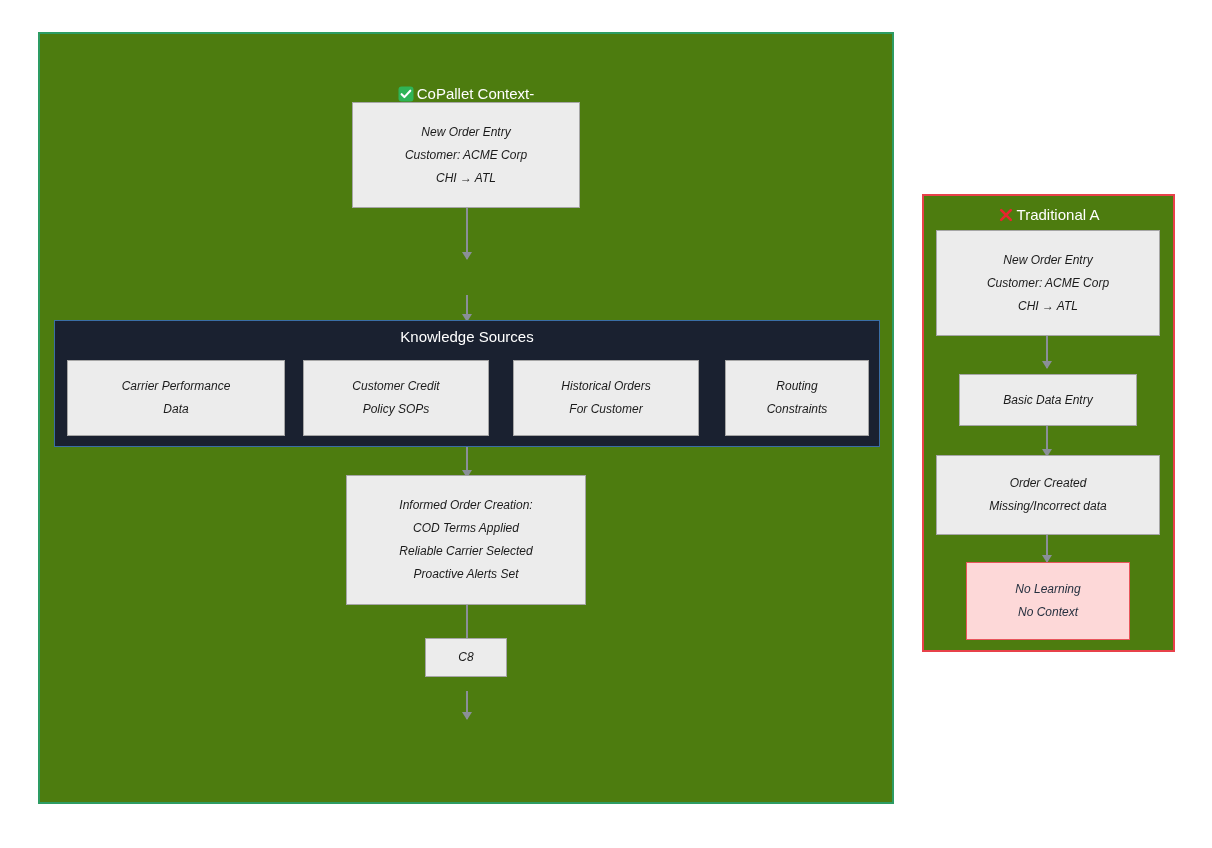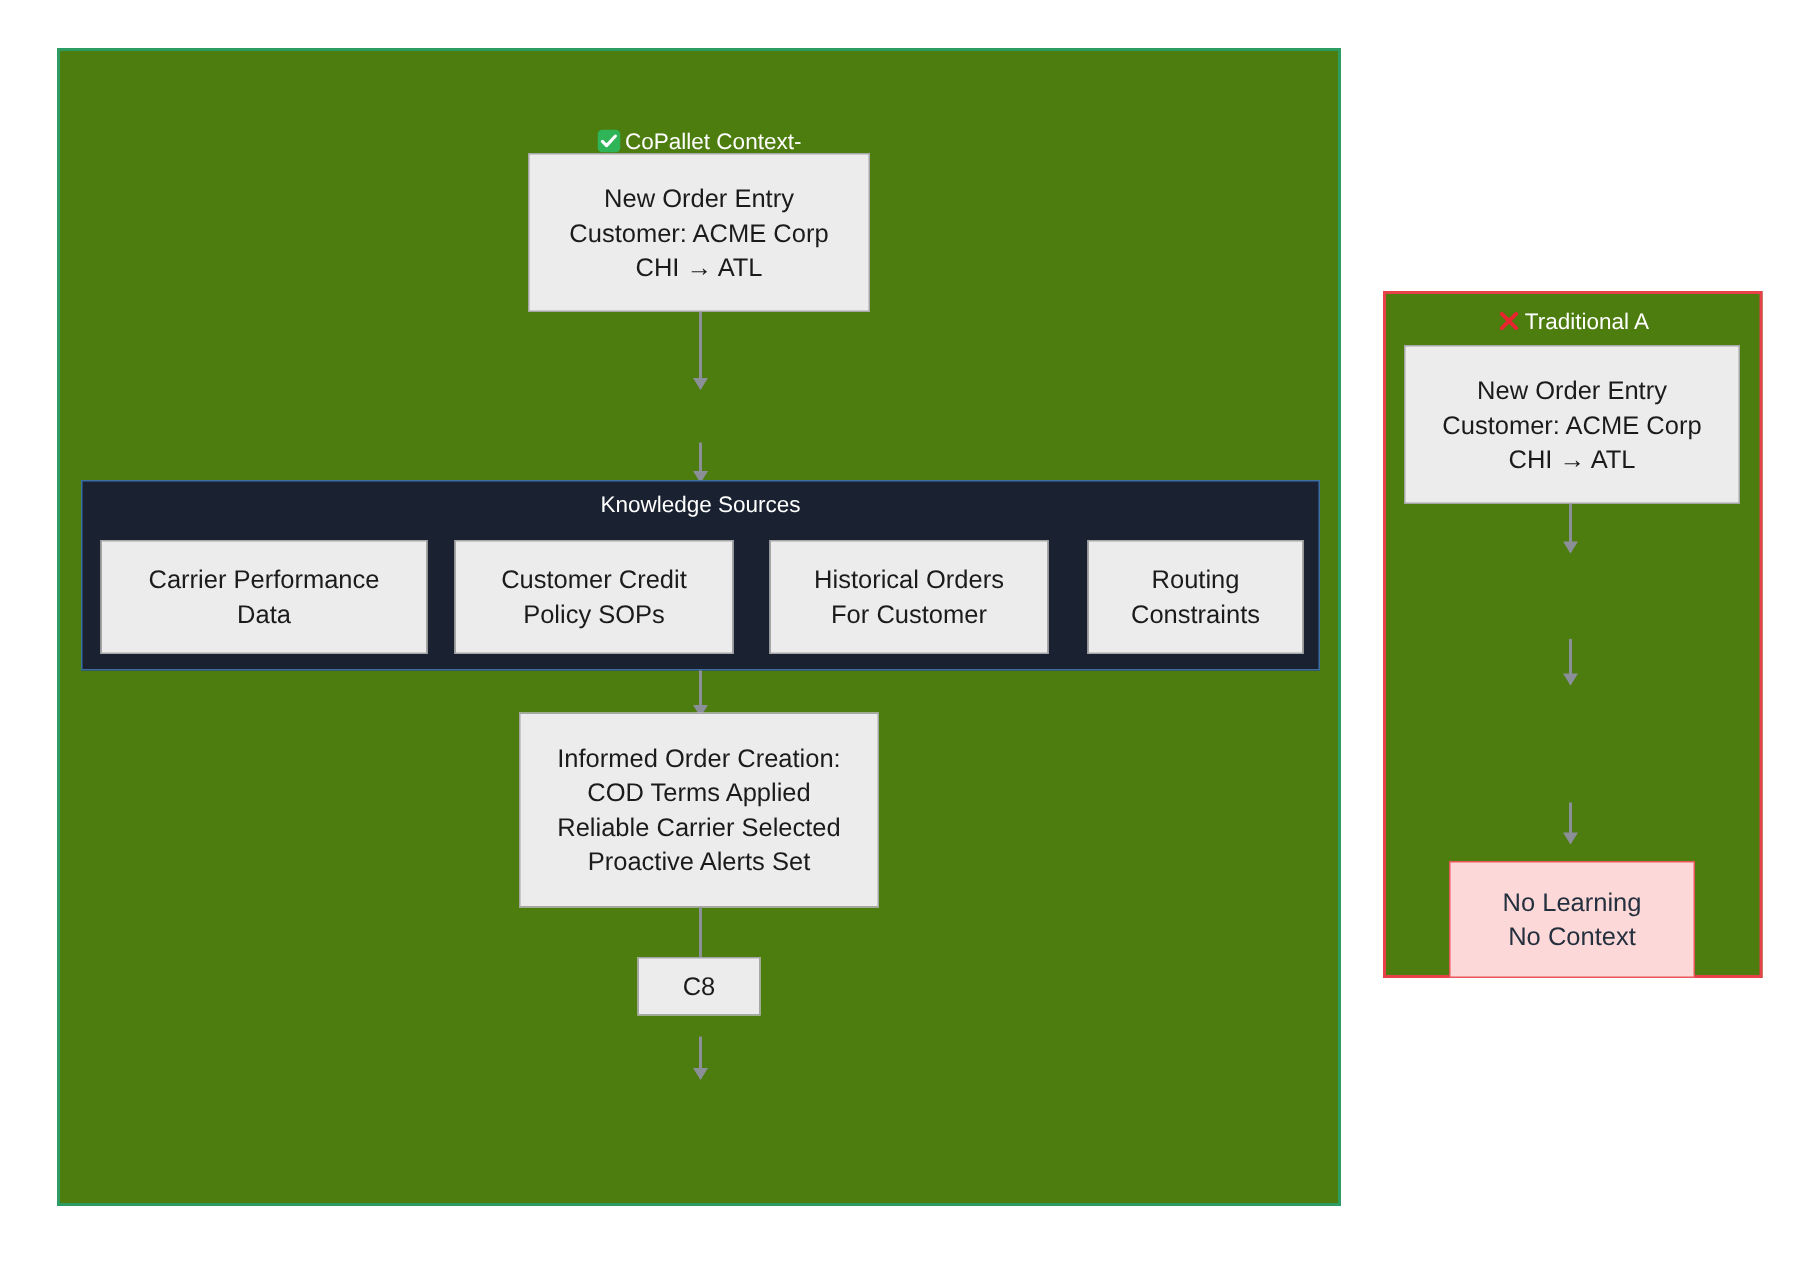--- a/index.html
+++ b/index.html
@@ -84,27 +84,28 @@
     line-height: 19px;
   }
 
   
   .node {
     position: absolute;
     box-sizing: border-box;
     background: #ececec;
     border: 1px solid #a6a6a6;
     color: #1b1b1b;
-    font-size: 17px;
+    font-size: 12px;
     line-height: 23px;
     display: flex;
     align-items: center;
     justify-content: center;
     text-align: center;
     white-space: pre-line;
+    font-style: italic;
   }
   .node.green {
     background: #ccf3d6;
     border: 1px solid #5bb88a;
     color: #25303f;
   }
   .node.pink {
     background: #fdd8d8;
     border: 1px solid #e8565c;
     color: #25303f;
@@ -193,21 +194,24 @@
       </svg>
     </span><span>Traditional A</span>
   </div>
 
   <div class="node" style="left:12px; top:34px; width:224px; height:106px;">New Order Entry
 Customer: ACME Corp
 CHI → ATL</div>
 
   <div class="arrow" style="left:122px; top:140px; height:32px;"></div>
 
+  <div class="node" style="left:35px; top:178px; width:178px; height:52px;">Basic Data Entry</div>
 
   <div class="arrow" style="left:122px; top:230px; height:30px;"></div>
 
+  <div class="node" style="left:12px; top:259px; width:224px; height:80px;">Order Created
+Missing/Incorrect data</div>
 
   <div class="arrow" style="left:122px; top:339px; height:27px;"></div>
 
-  <div class="node pink" style="left:42px; top:366px; width:164px; height:78px;margin-top:12px;">No Learning
+  <div class="node pink" style="left:42px; top:366px; width:164px; height:78px;">No Learning
 No Context</div>
 </div>
 
 </body></html>

